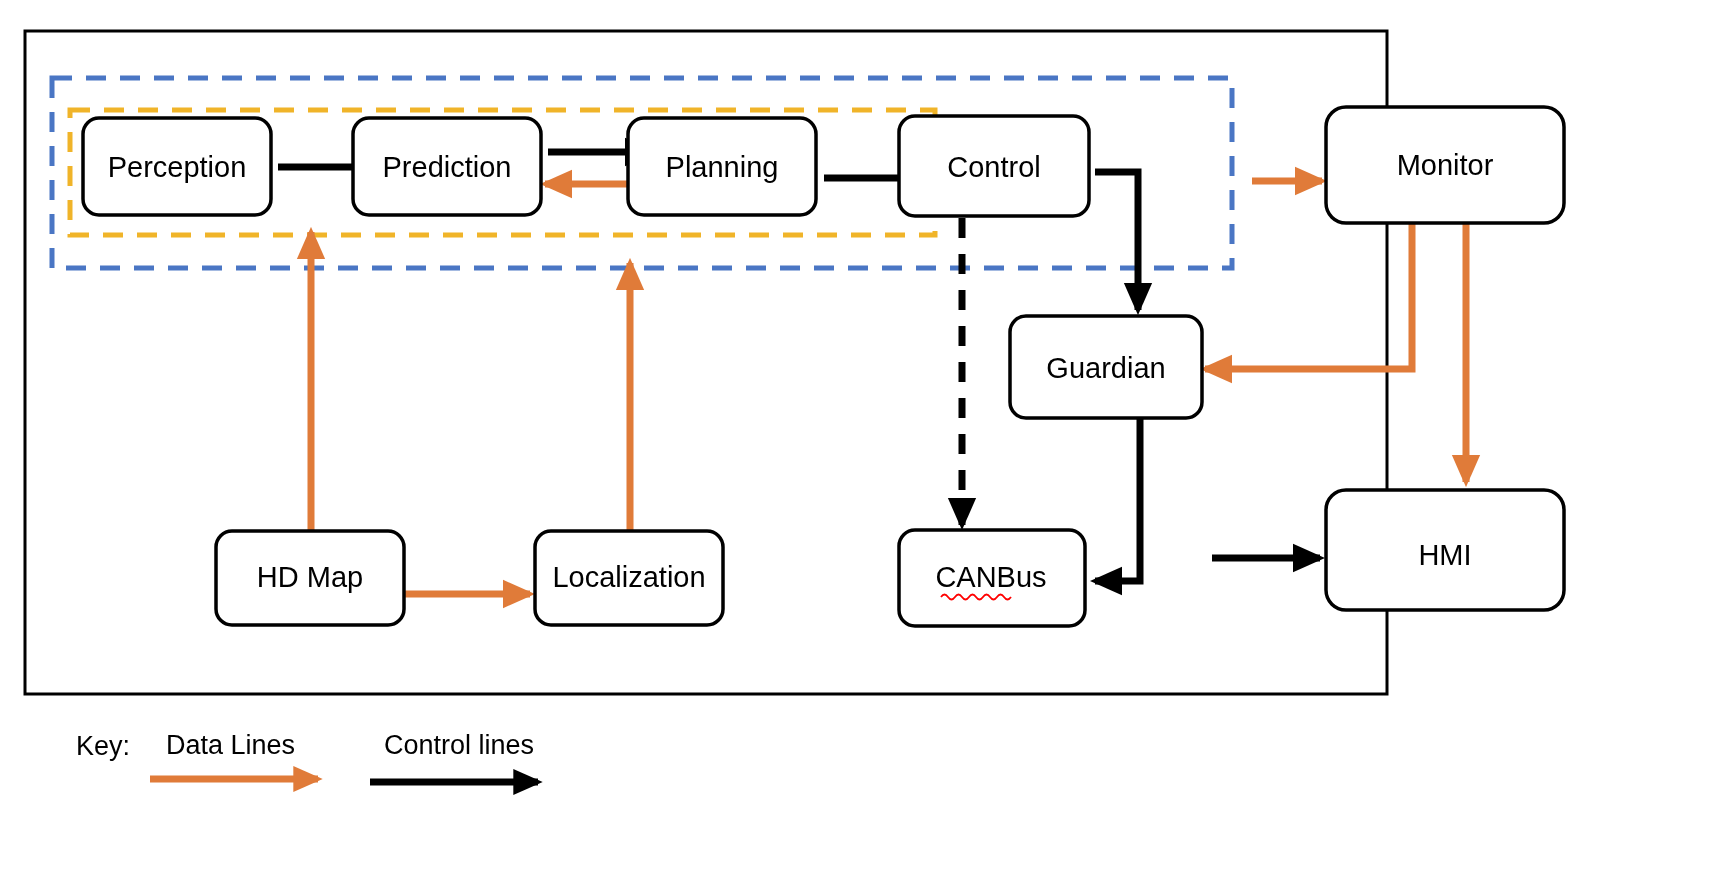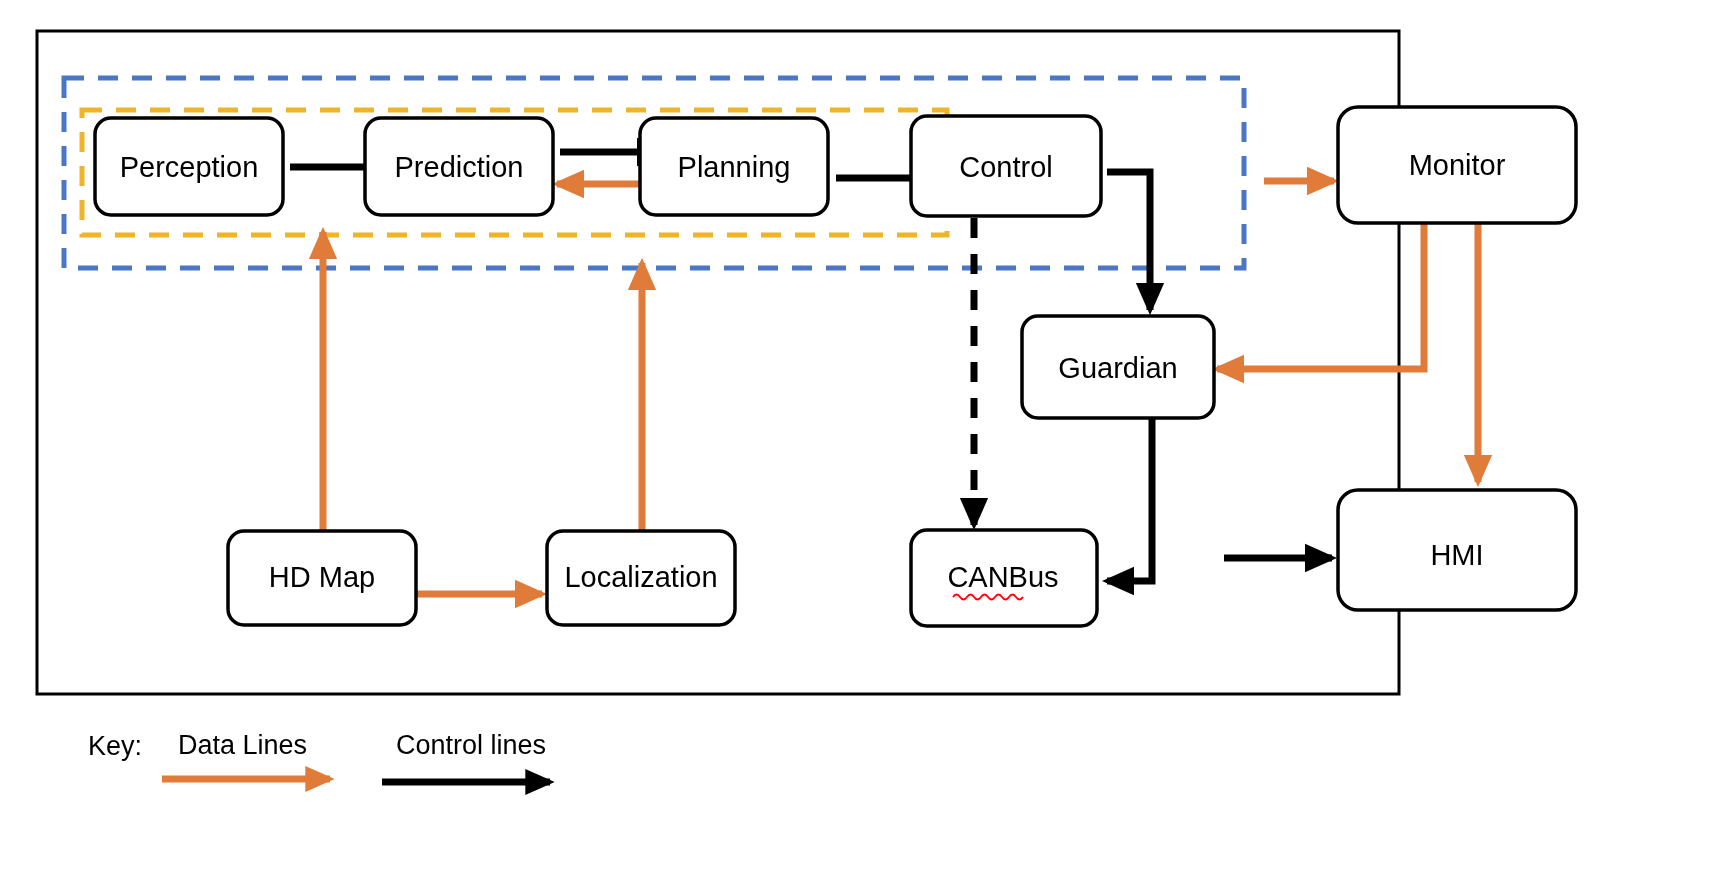--- a/index.html
+++ b/index.html
@@ -10,21 +10,21 @@
   body {
     width: 1732px;
     height: 882px;
     font-family: "Liberation Sans", sans-serif;
     overflow: hidden;
     position: relative;
   }
   #diagram-root {
     position: absolute;
     top: 0;
-    left: 12px;
+    left: 0;
     width: 1464px;
     height: 882px;
   }
   svg { display: block; }
   .node-label {
     font-family: "Liberation Sans", sans-serif;
     font-size: 29px;
     fill: #000000;
     text-anchor: middle;
     dominant-baseline: middle;

